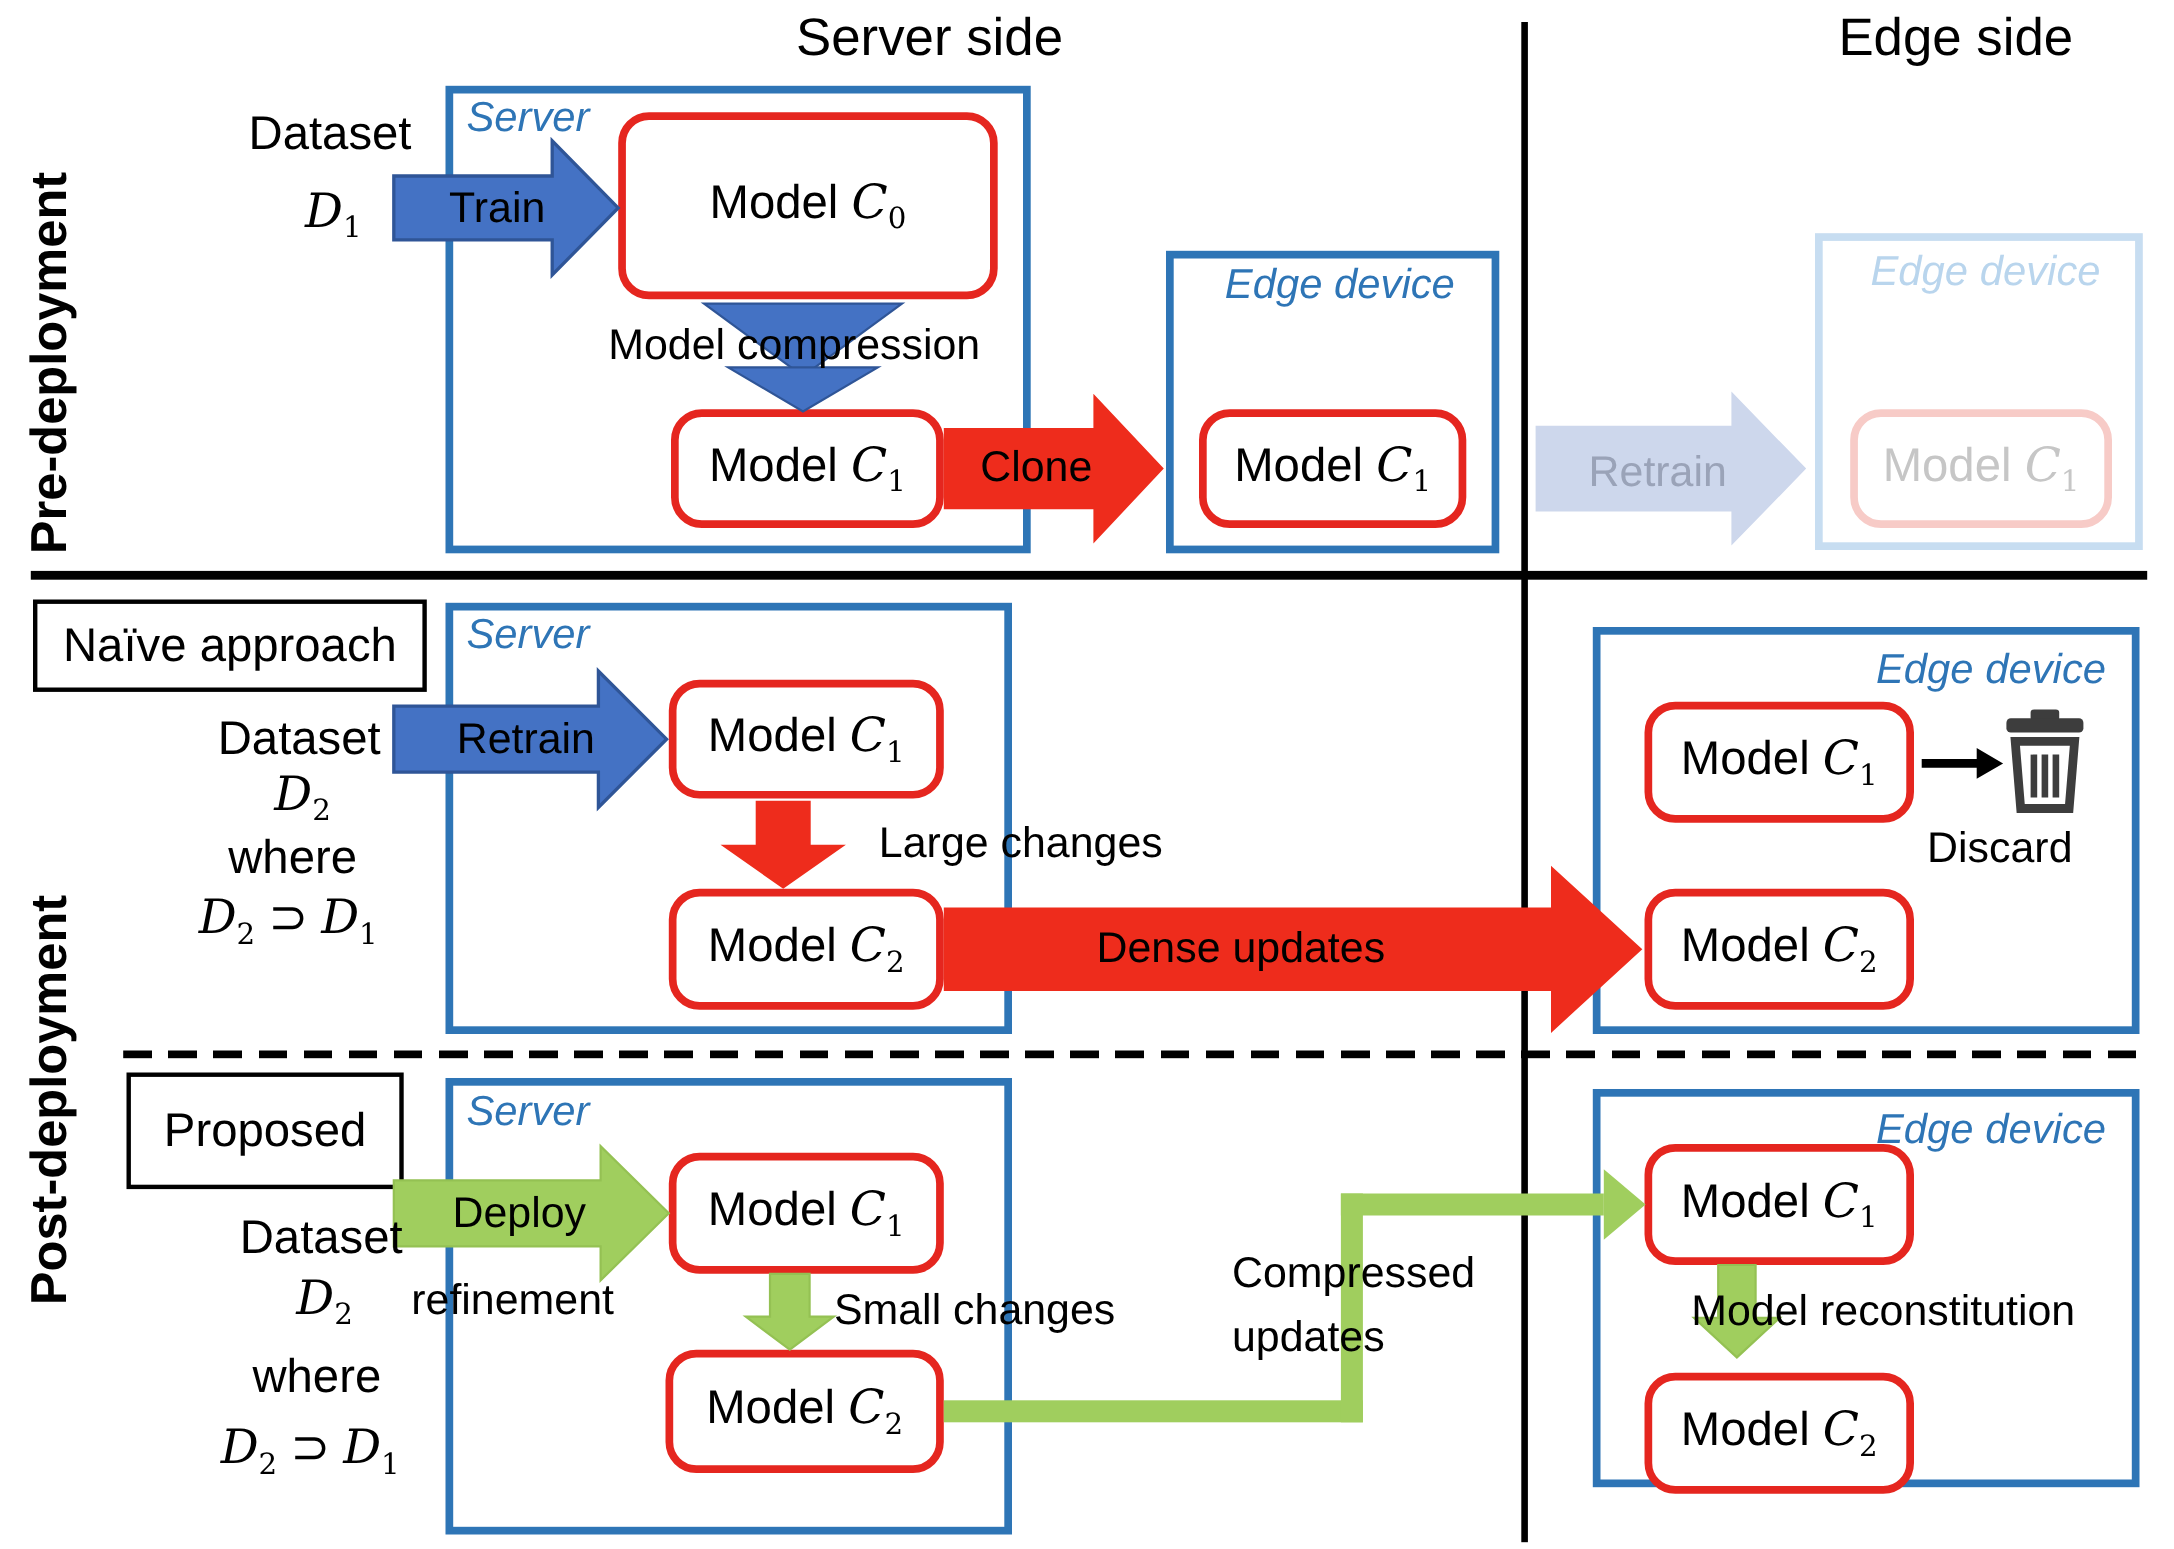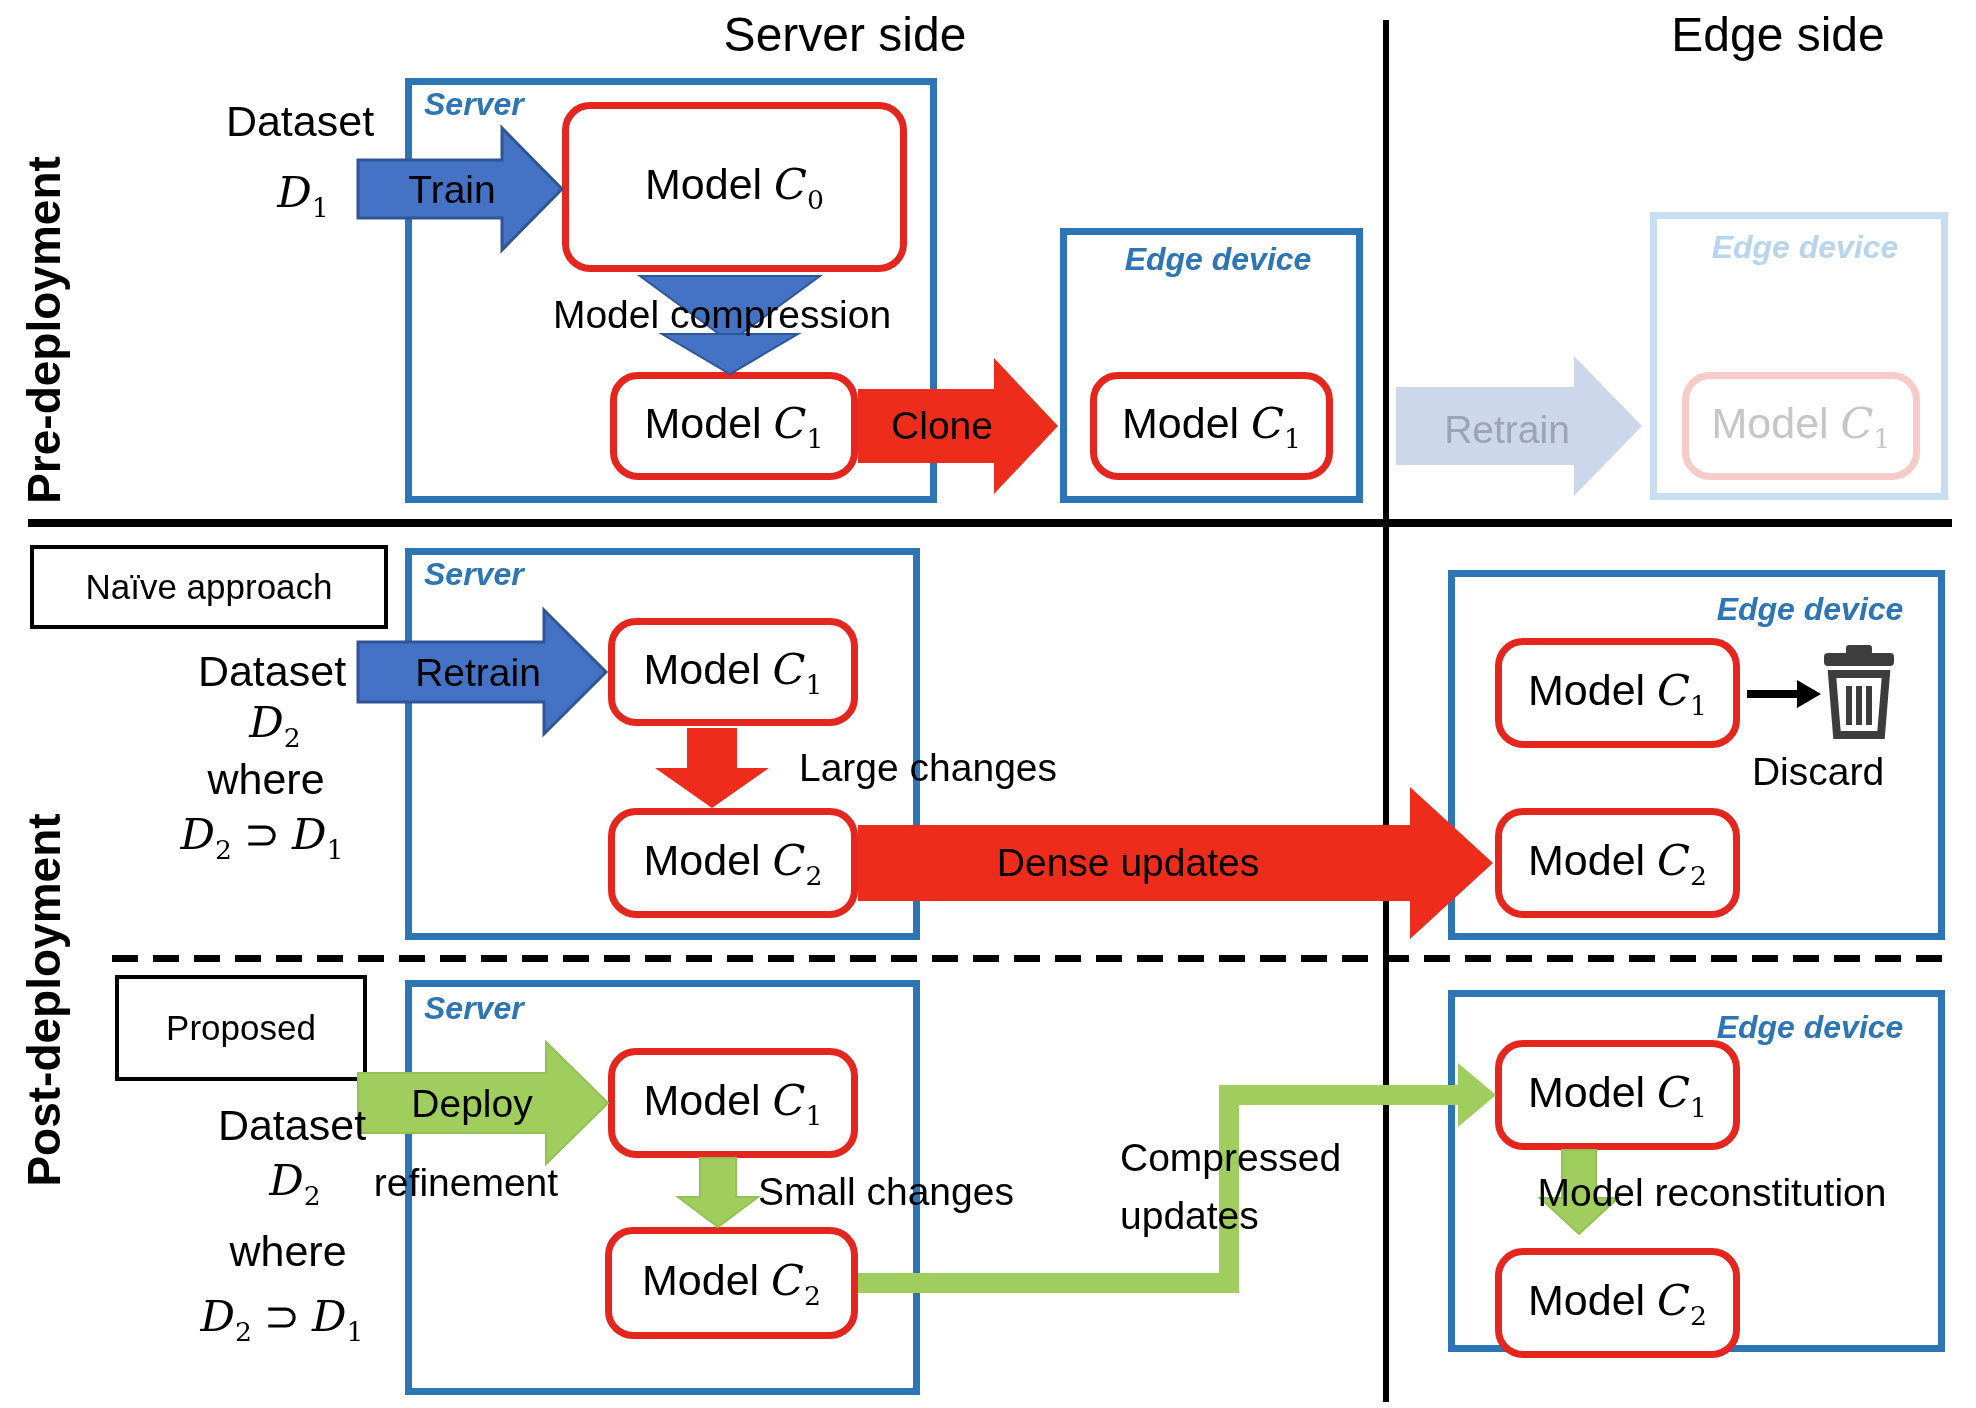--- a/index.html
+++ b/index.html
@@ -5,28 +5,28 @@
   html,body{margin:0;padding:0;background:#fff;}
   #canvas{position:relative;width:1976px;height:1408px;background:#fff;overflow:hidden;
           font-family:"Liberation Sans",sans-serif;color:#000;}
   .abs{position:absolute;}
   .txt{position:absolute;white-space:nowrap;transform:translate(-50%,-50%);z-index:6;line-height:1.05;}
   .tl{position:absolute;white-space:nowrap;z-index:6;line-height:1.05;}
   .h1{font-size:48px;}
   .phase{font-size:46px;font-weight:bold;transform:translate(-50%,-50%) rotate(-90deg);}
   .big{font-size:43px;}
   .atxt{font-size:39px;}
-  .servlbl{font-size:32px;font-weight:bold;font-style:italic;color:#2E75B6;z-index:6;}
+  .servlbl{font-size:38px;font-weight:normal;font-style:italic;color:#2E75B6;z-index:6;}
   .mv{font-family:"DejaVu Serif",serif;font-style:italic;}
   sub.mv{font-style:normal;font-size:0.62em;}
   .mbox{border:7px solid #E5261F;border-radius:28px;background:#fff;box-sizing:border-box;
         display:flex;align-items:center;justify-content:center;font-size:43px;z-index:2;}
   .bbox{border:7px solid #2E75B6;background:#fff;box-sizing:border-box;z-index:1;}
   .lblbox{border:4px solid #000;background:#fff;box-sizing:border-box;display:flex;align-items:center;
-          justify-content:center;font-size:35px;z-index:2;}
+          justify-content:center;font-size:43px;z-index:2;}
   .line{background:#000;z-index:0;}
   .dashed{z-index:0;background:repeating-linear-gradient(90deg,#000 0 26px,transparent 26px 41px);}
   svg.arrow{position:absolute;z-index:4;overflow:visible;}
   .fade-bbox{border:7px solid #C7DDF1;background:#fff;box-sizing:border-box;z-index:1;}
   .fade-mbox{border:7px solid #F7CBC7;border-radius:28px;background:#fff;box-sizing:border-box;
              display:flex;align-items:center;justify-content:center;font-size:43px;color:#C6C6C6;z-index:2;}
   .fade-lbl{color:#B9D5ED;}
   .deploy-txt{color:#9AA3B8;}
 </style>
 </head>

